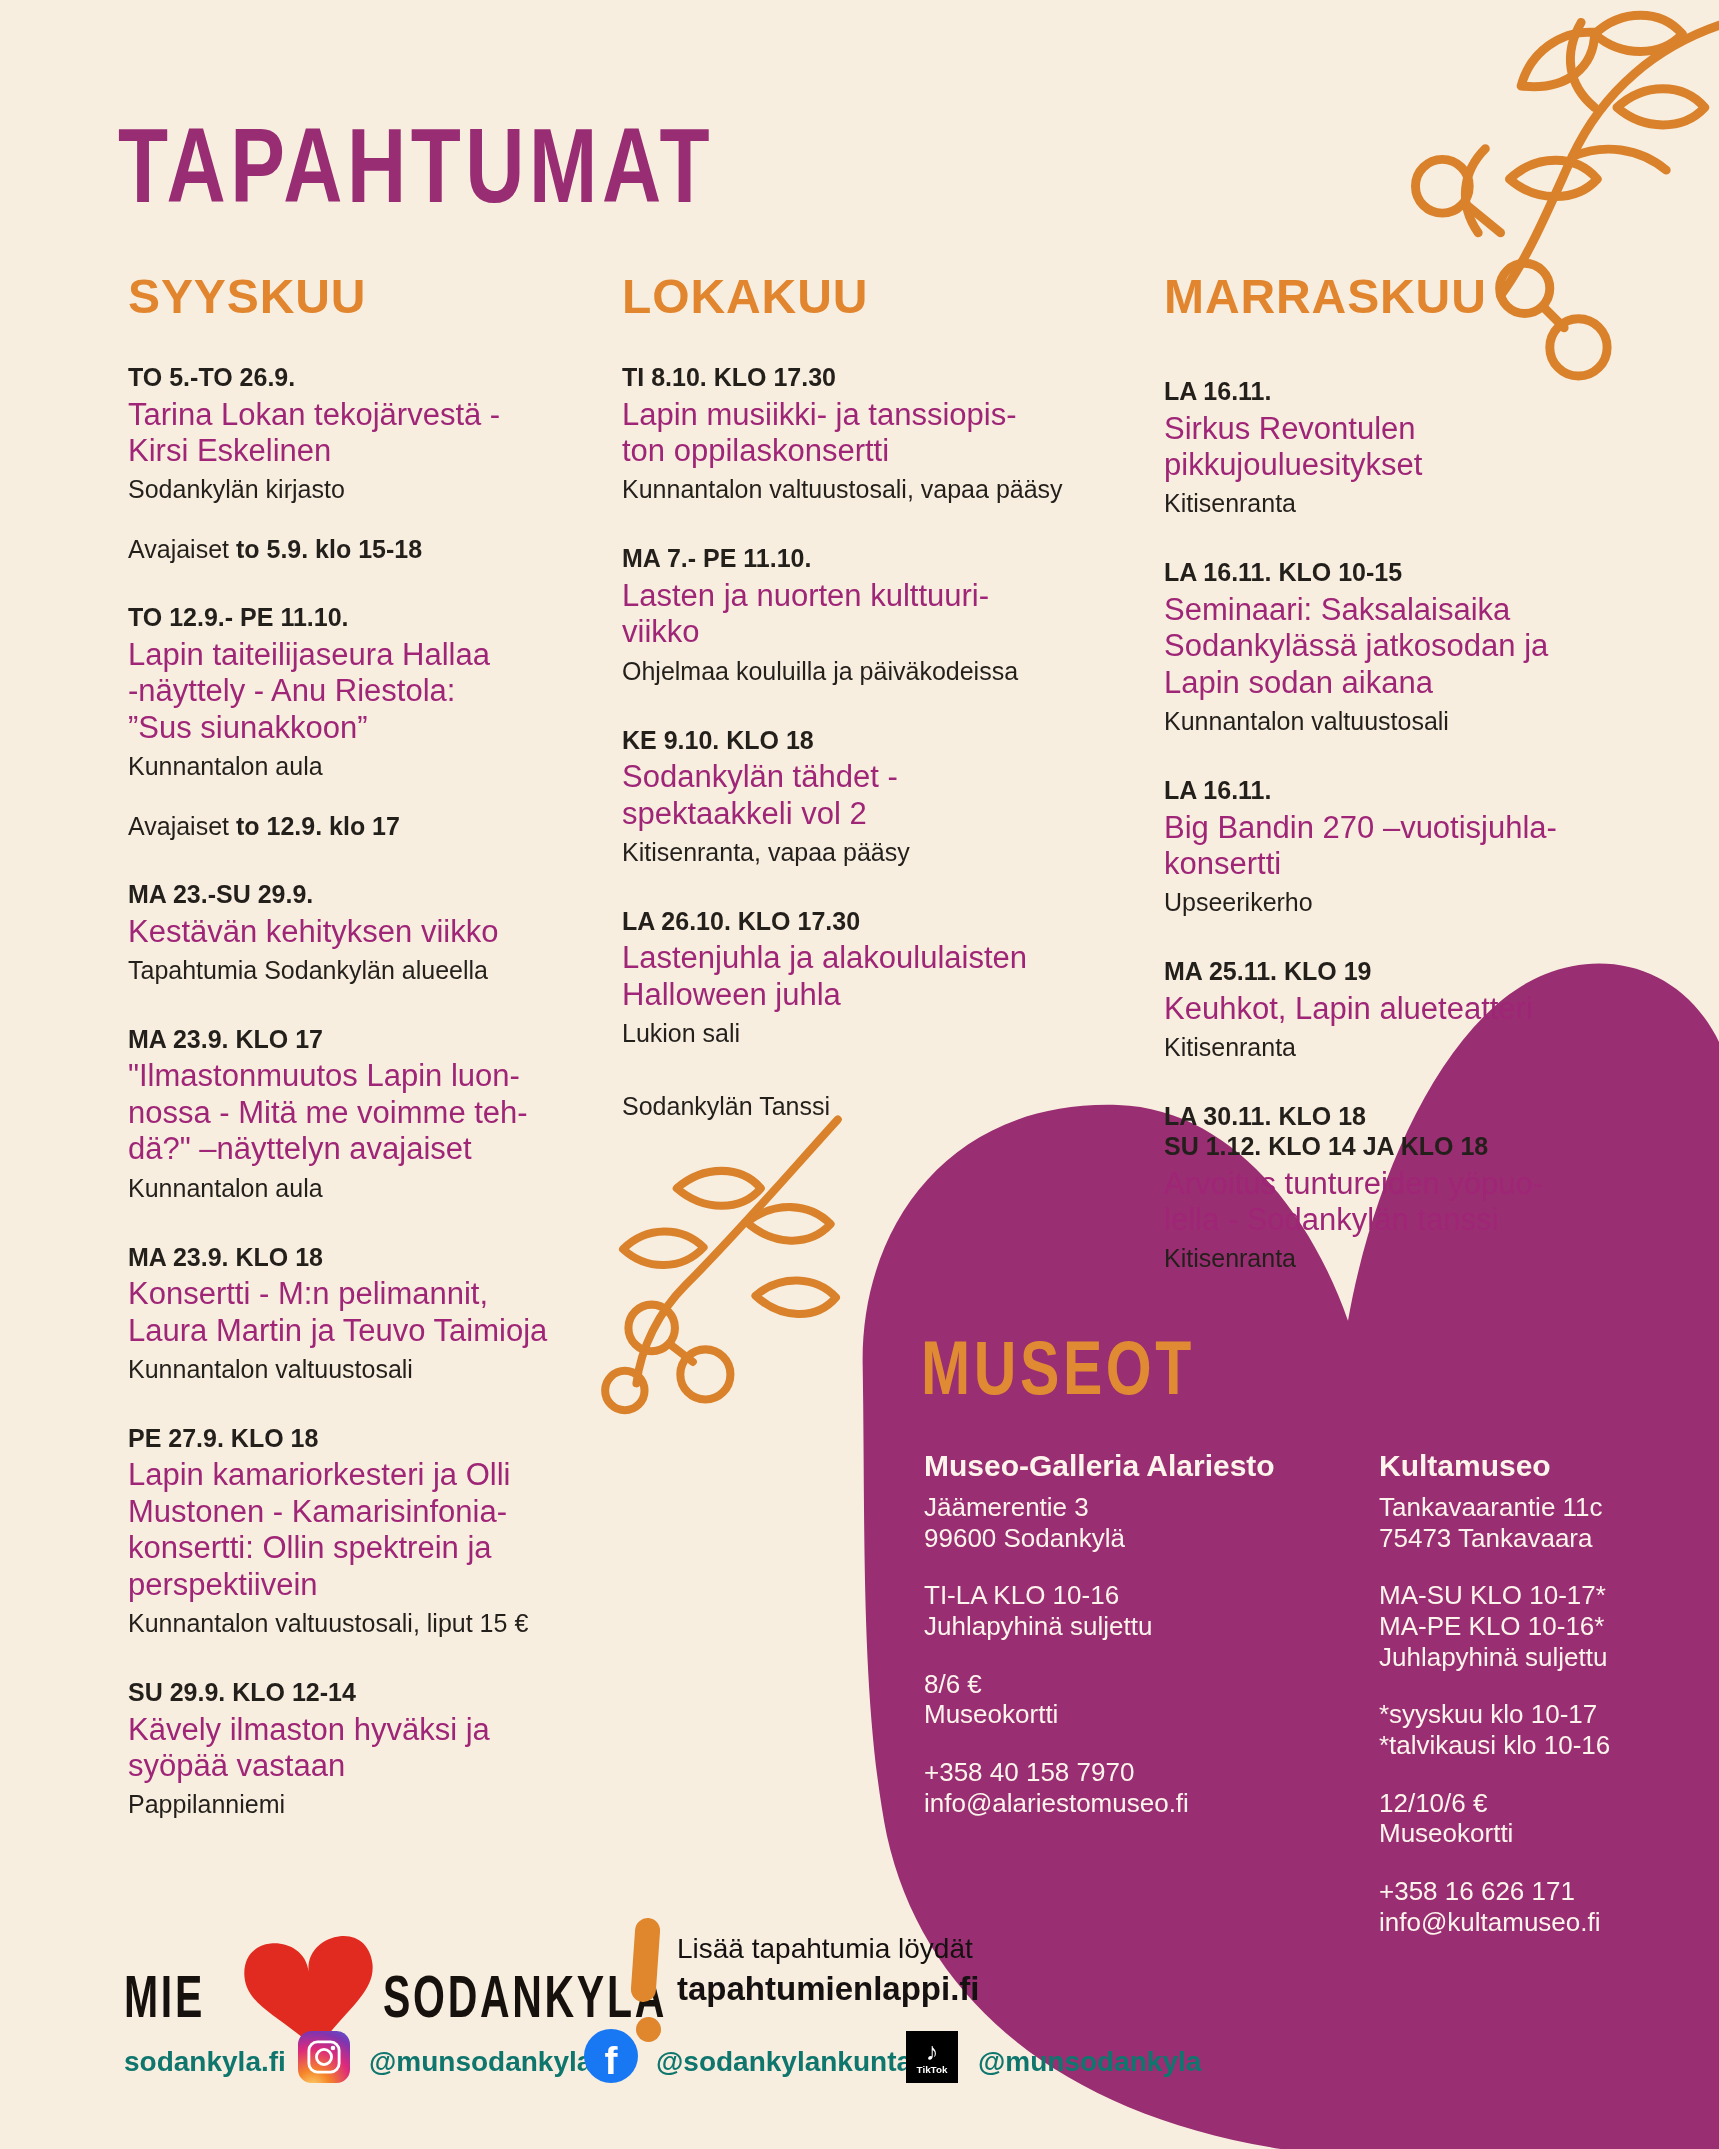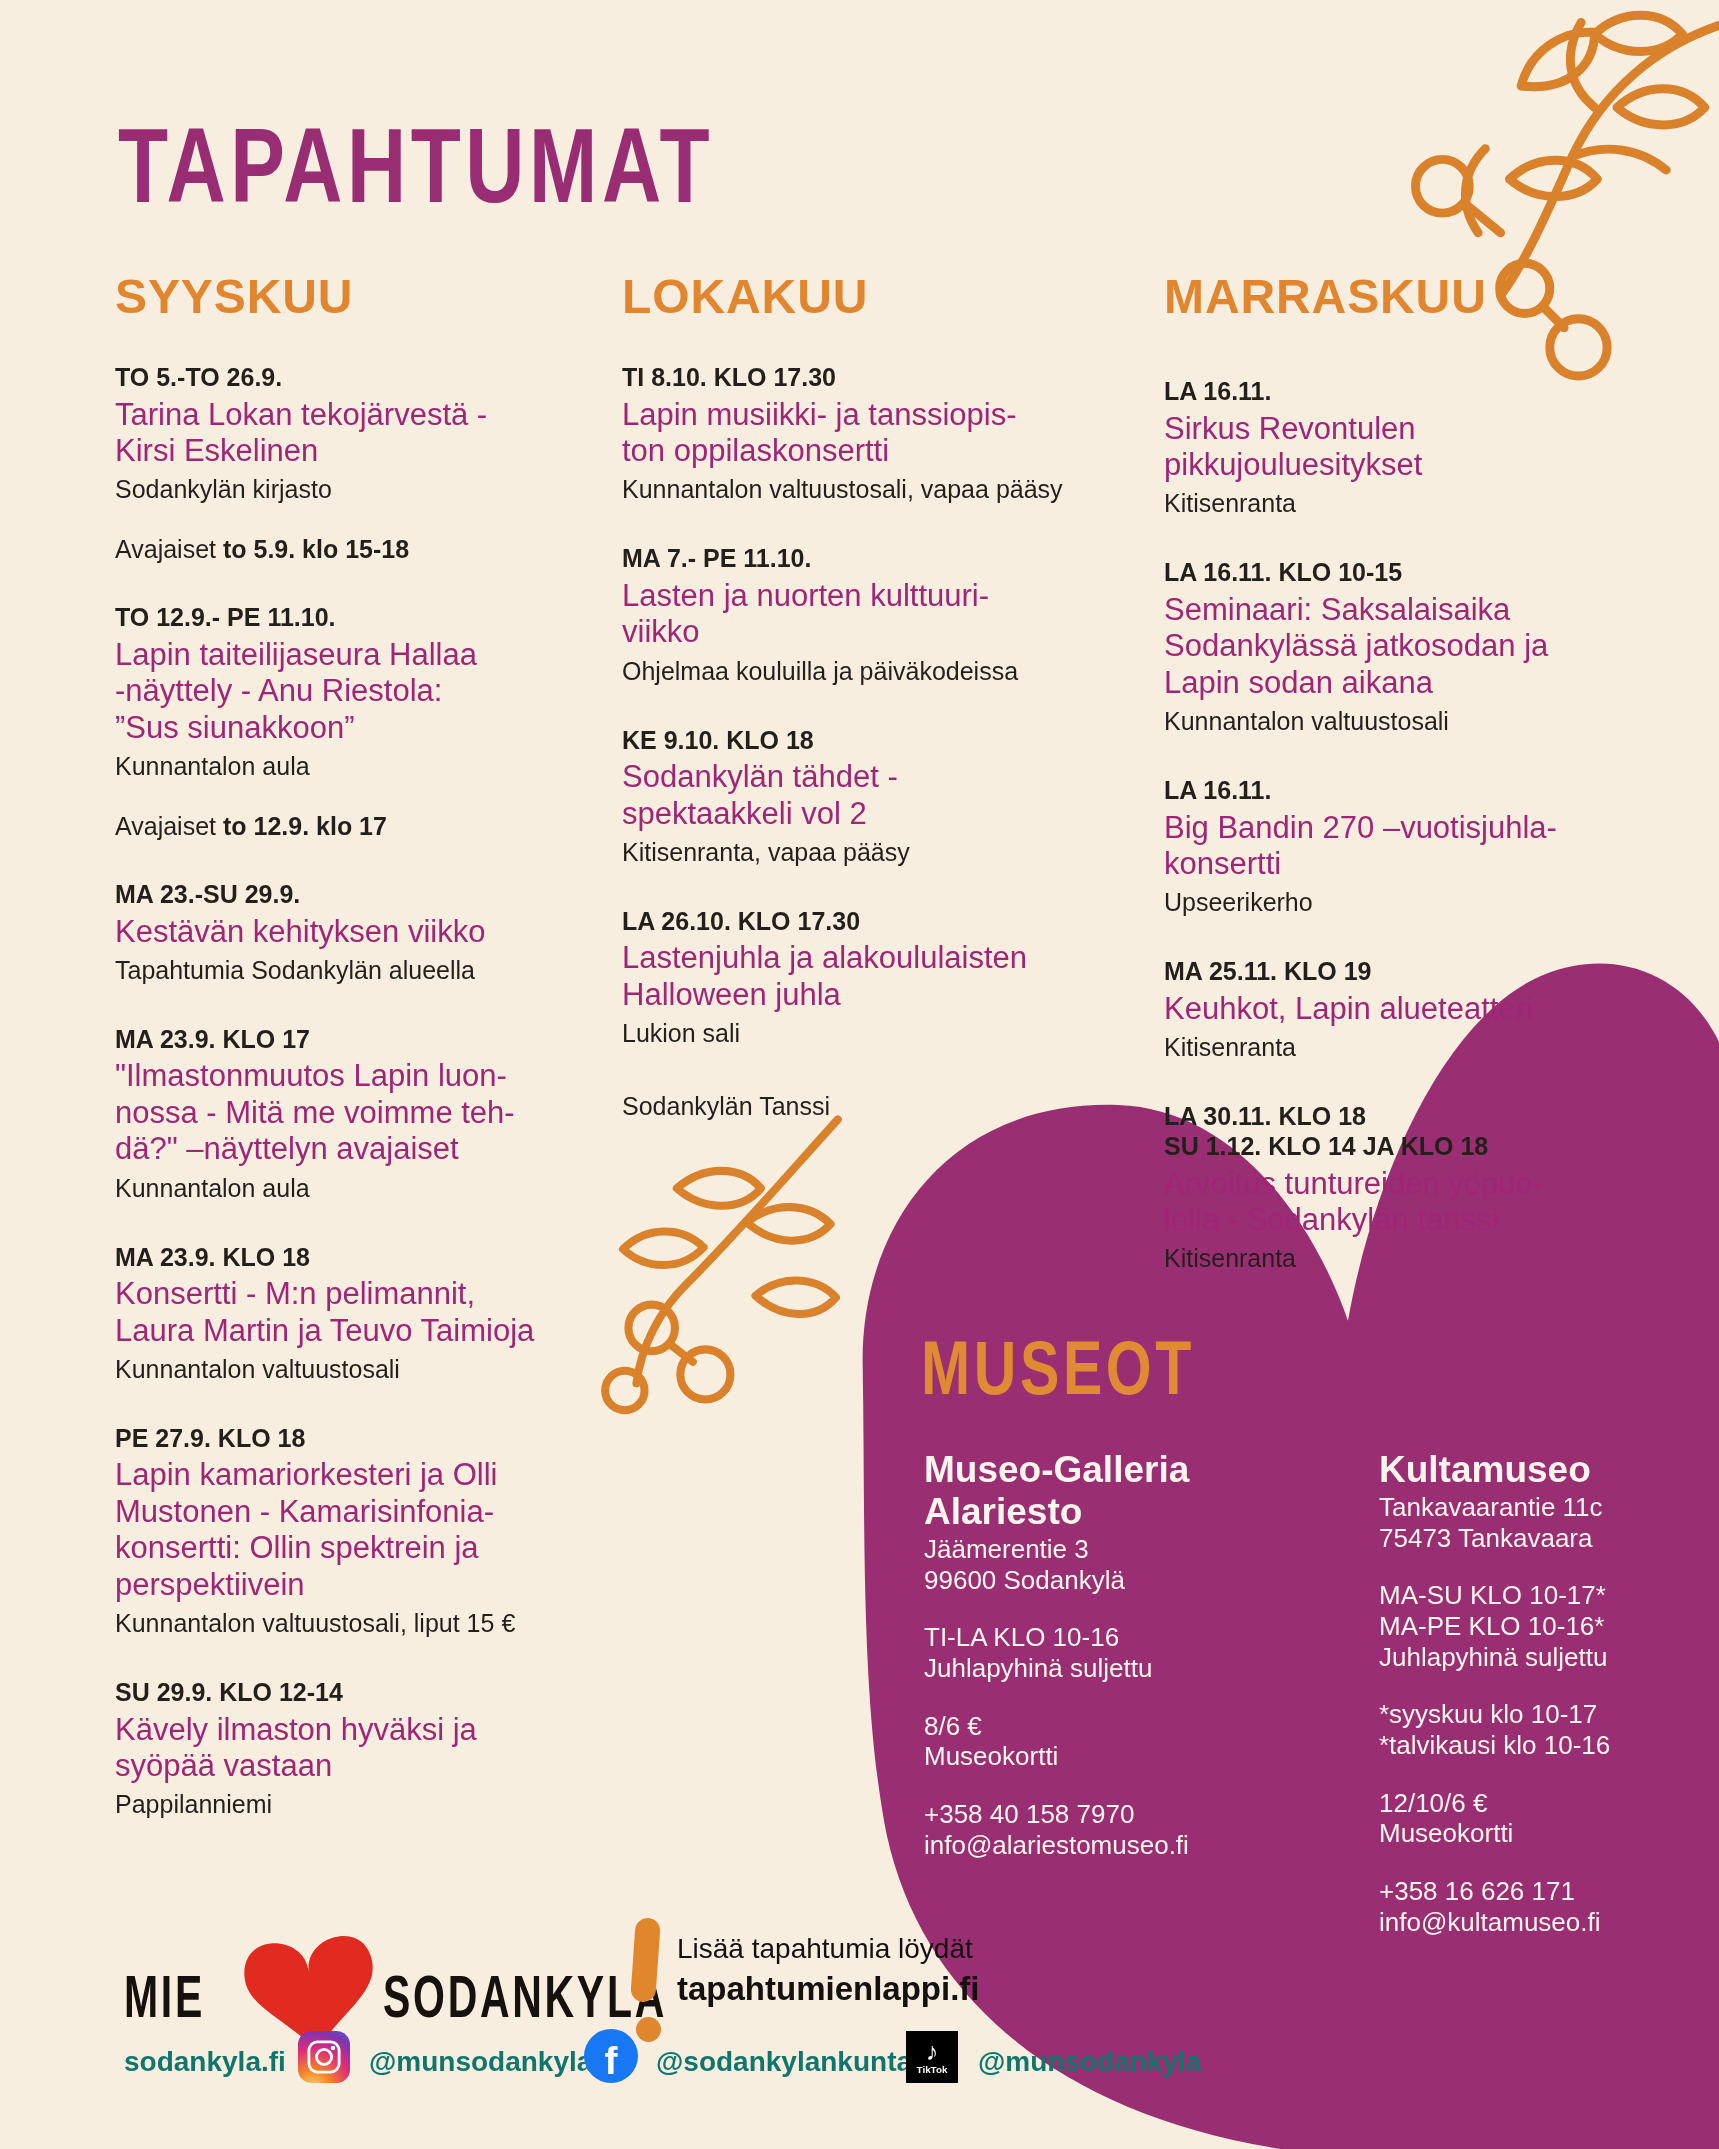--- a/index.html
+++ b/index.html
@@ -8,37 +8,37 @@
         font-family:"Liberation Sans","DejaVu Sans",sans-serif;}
   .abs{position:absolute;}
 
   
   .brush{font-weight:800;transform-origin:left top;display:inline-block;letter-spacing:4.5px;}
   .poster-title{left:118px;top:106px;font-size:82px;color:#992d73;transform:scaleY(1.28);}
   .museot-title{left:921px;top:1324px;font-size:59px;color:#e08a33;transform:scaleY(1.3);letter-spacing:3.6px;}
 
   
   .col{position:absolute;top:269px;width:502px;}
-  .col-1{left:115px;} .col-2{left:622px;} .col-3{left:1164px;}
+  .col-1{left:128px;} .col-2{left:622px;} .col-3{left:1164px;}
   .col-header{font-size:48px;font-weight:800;color:#e1862f;letter-spacing:0.9px;margin-bottom:38px;}
   .col-3 .col-header{margin-bottom:52px;}
   .event{margin-bottom:38px;}
   .ev-date{font-size:25px;font-weight:800;color:#231f1b;line-height:1.2;white-space:pre-line;}
   .ev-title{font-size:31px;font-weight:400;color:#9f2577;line-height:1.18;margin-top:4.5px;margin-bottom:3.6px;white-space:pre-line;}
   .ev-venue{font-size:25px;font-weight:400;color:#231f1b;line-height:1.28;}
   .ev-note{font-size:25px;color:#231f1b;margin-top:30px;}
   .ev-note b{font-weight:800;}
   .standalone-venue{font-size:25px;color:#231f1b;margin-top:43px;}
 
   
   .heart-svg{left:0;top:0;width:1720px;height:2149px;pointer-events:none;}
   .museum{position:absolute;top:1449px;color:#fdf5ec;}
   .museum-a{left:924px;width:430px;}
   .museum-b{left:1379px;width:331px;}
-  .m-name{font-size:37px;font-weight:800;margin-bottom:1px;}
+  .m-name{font-size:30px;font-weight:800;margin-bottom:9px;}
   .m-line{font-size:26px;line-height:1.18;}
   .m-bold{font-weight:400;}
   .m-block{margin-bottom:27px;}
 
   
   .branch{stroke:#d9822b;fill:none;stroke-linecap:round;stroke-linejoin:round;}
 
   
   .mie{left:124px;top:1963px;font-size:41px;color:#16110d;transform:scaleY(1.45);letter-spacing:2.7px;}
   .sodankyla{left:383px;top:1963px;font-size:41px;color:#16110d;transform:scaleY(1.45);letter-spacing:2.7px;}

